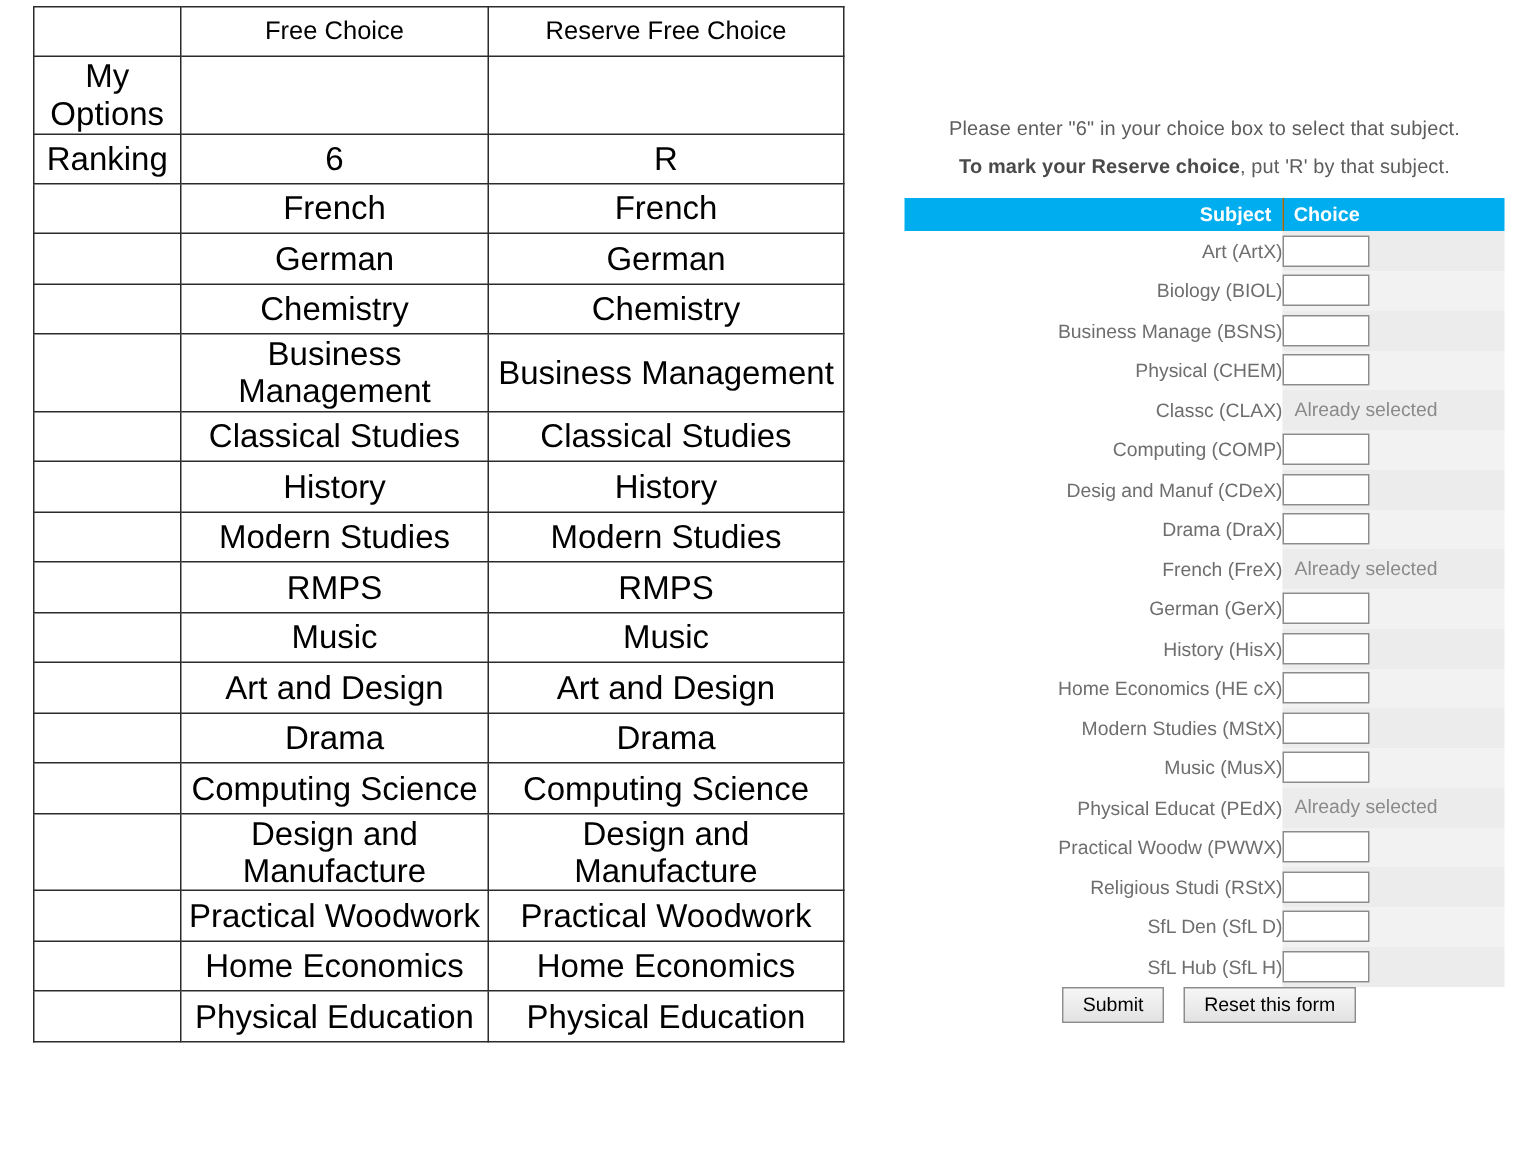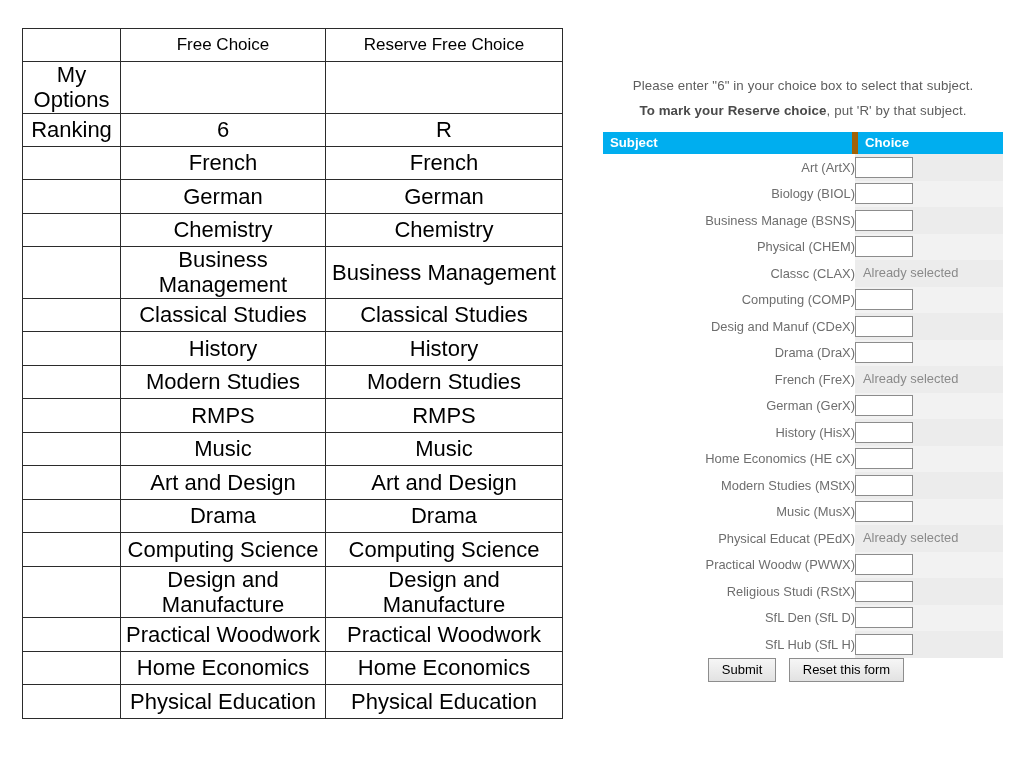--- a/index.html
+++ b/index.html
@@ -12,21 +12,21 @@
     height: 768px;
     position: relative;
     font-family: "Liberation Sans", sans-serif;
     overflow: hidden;
   }
 
   
   #options-table-wrap {
     position: absolute;
     left: 22px;
-    top: 28px;
+    top: 4px;
     width: 540px;
   }
   table.options-table {
     border-collapse: collapse;
     width: 540px;
     table-layout: fixed;
   }
   table.options-table td {
     border: 1.6px solid #2b2b2b;
     font-family: "Liberation Sans", sans-serif;
@@ -89,22 +89,22 @@
     color: #ffffff;
     font-family: "Liberation Sans", sans-serif;
     font-size: 13.2px;
     font-weight: bold;
     height: 22px;
     padding: 0 7px;
     margin: 0;
     line-height: 22px;
   }
   th.th-subject {
-    text-align: left;
-    border-right: 6px solid #a16207;
+    text-align: right;
+    border-right: 1px solid #a16207;
   }
   th.th-choice {
     text-align: left;
   }
 
   table.choice-table tbody td {
     font-family: "Liberation Sans", sans-serif;
     font-size: 12.9px;
     color: #6e6e6e;
     height: 26.5px;

